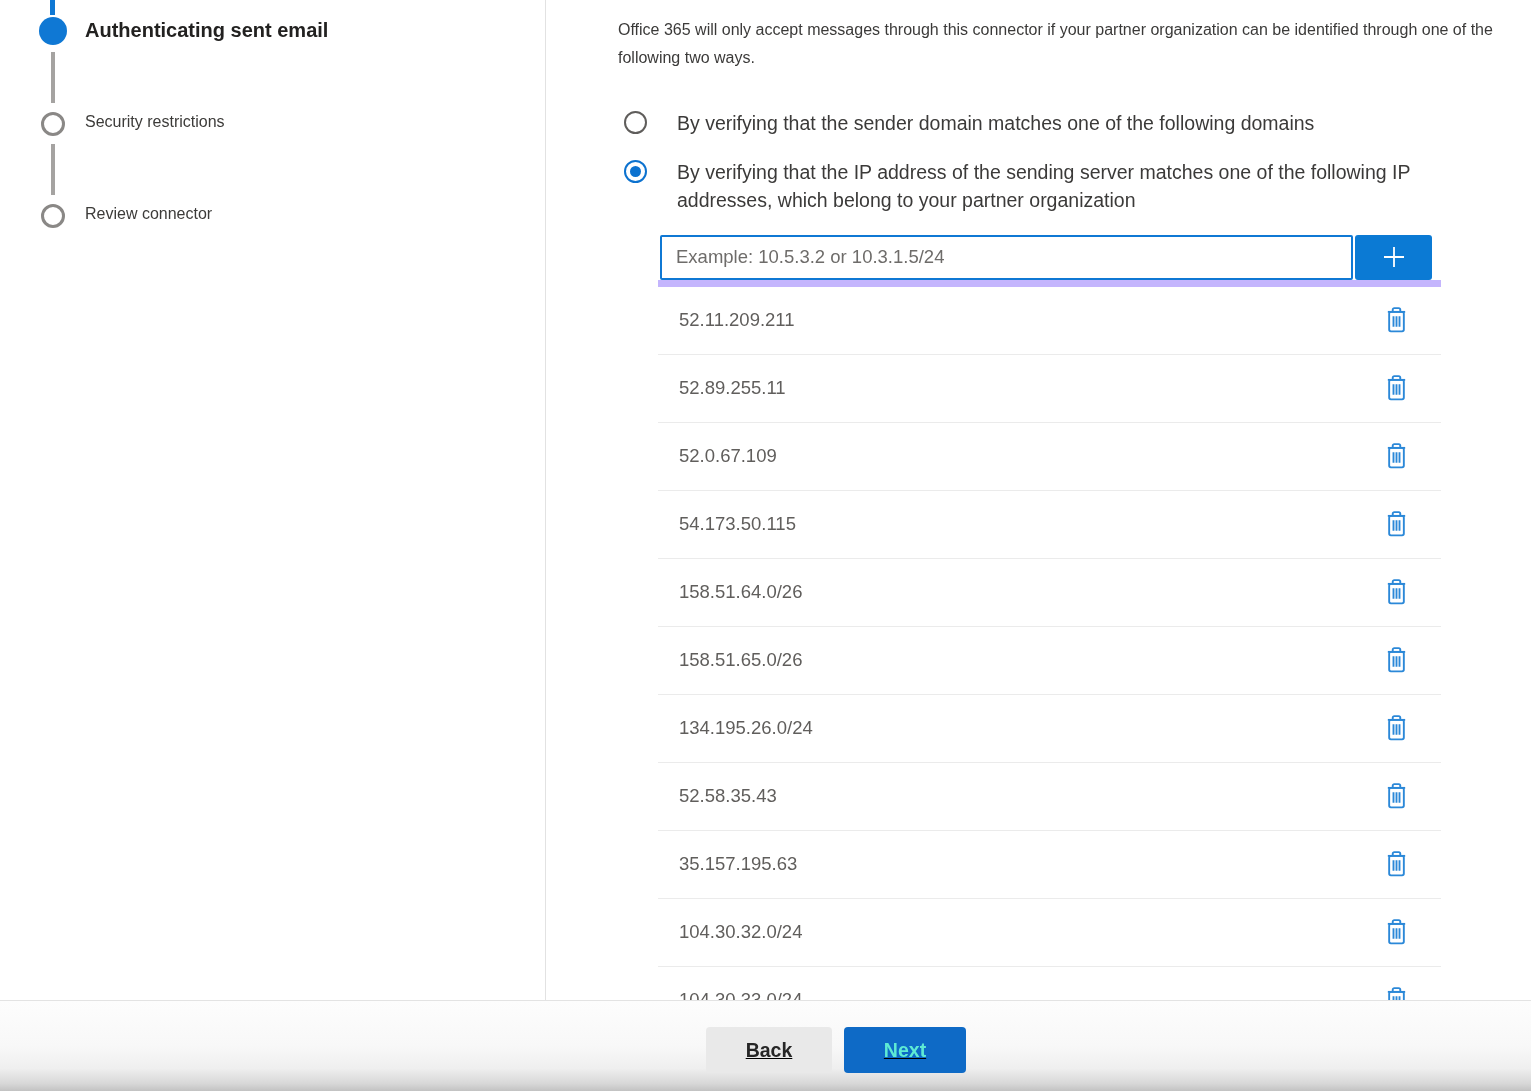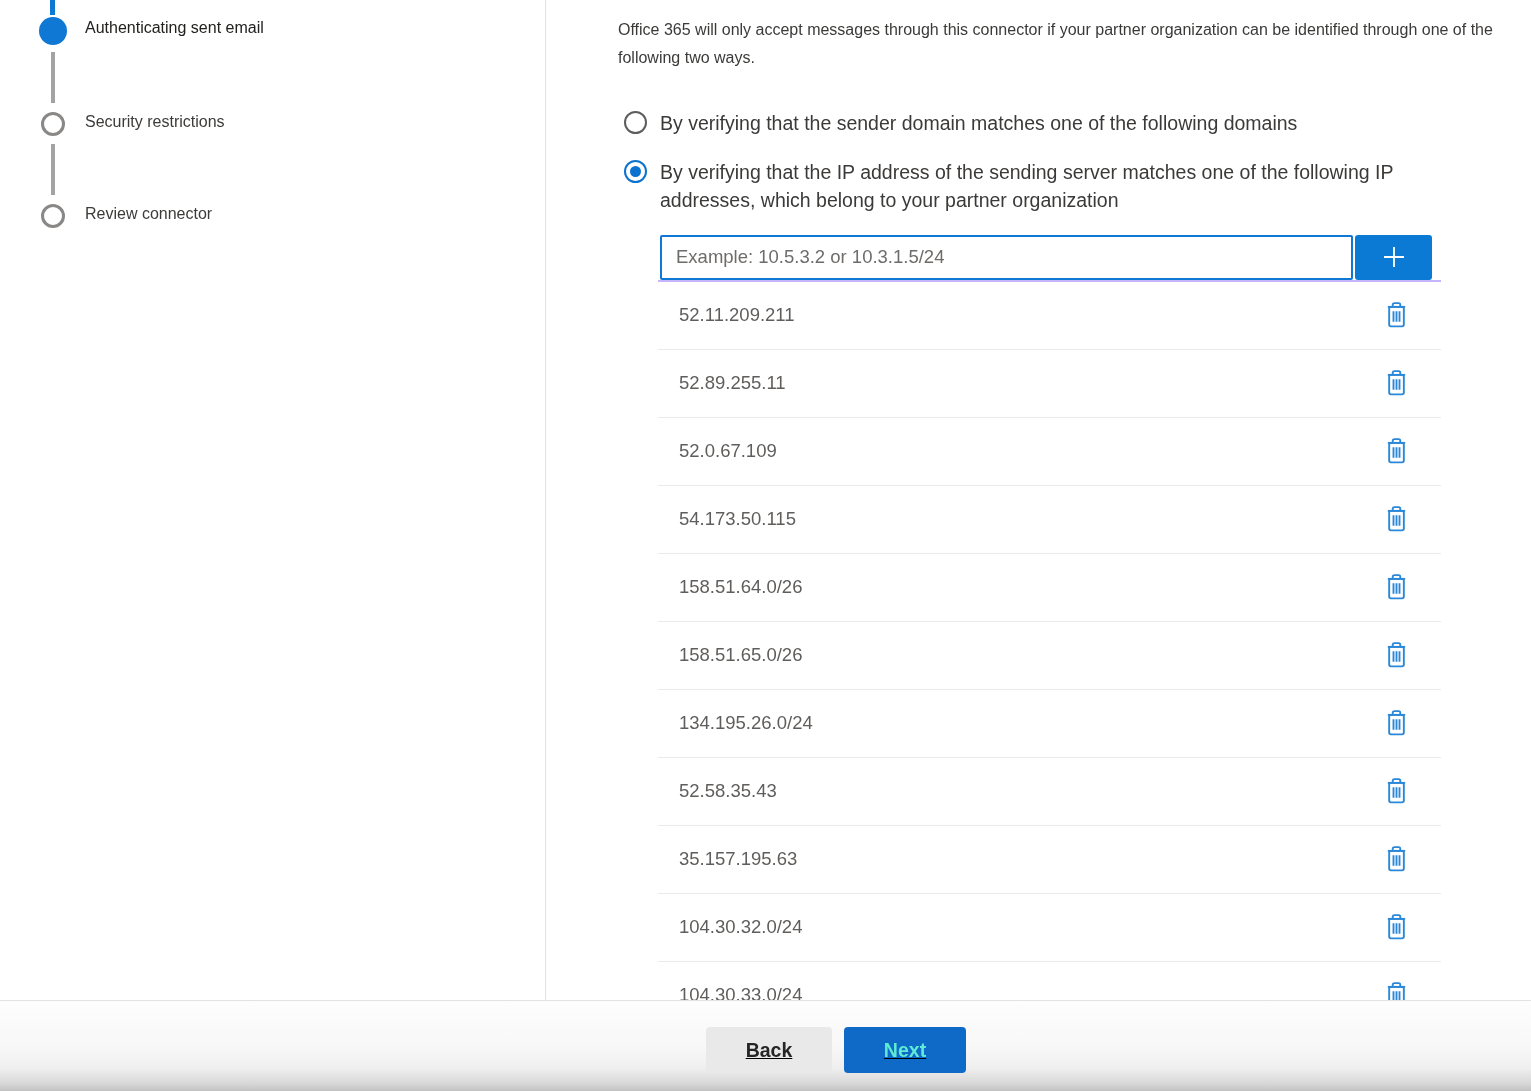--- a/index.html
+++ b/index.html
@@ -14,48 +14,48 @@
   .dot-active{ position:absolute; left:39px; top:17px; width:28px; height:28px;
     border-radius:50%; background:#0f78d4; }
   .rail-line{ position:absolute; left:51px; width:4px; height:51px; background:#a5a3a1; }
   .rail-line.l1{ top:52px; }
   .rail-line.l2{ top:144px; }
   .dot-empty{ position:absolute; left:41px; width:24px; height:24px; border-radius:50%;
     border:3px solid #8a8886; background:#fff; }
   .dot-empty.d2{ top:112px; }
   .dot-empty.d3{ top:204px; }
   .step-label{ position:absolute; left:85px; color:#3c3b39; font-size:16px; white-space:nowrap; }
-  .step-label.active{ top:19px; font-size:16px; font-weight:normal; color:#222120; }
+  .step-label.active{ top:19px; font-size:20px; font-weight:bold; color:#222120; }
   .step-label.s2{ top:113px; }
   .step-label.s3{ top:205px; }
 
   
   .content{ position:absolute; left:547px; top:0; width:984px; height:1000px;
     overflow:hidden; padding:16px 0 0 71px; }
   .intro{ color:#3b3a39; font-size:16px; line-height:28px; max-width:910px; }
 
   .options{ margin-top:37px; }
   .option{ display:flex; align-items:flex-start; margin-bottom:20px; }
   .radio{ flex:0 0 auto; width:23px; height:23px; border-radius:50%;
     border:2px solid #5f5d5b; margin:2px 0 0 6px; position:relative; background:#fff; }
   .option.selected .radio{ border-color:#0c72cf; }
   .option.selected .radio::after{ content:""; position:absolute; left:50%; top:50%;
     width:11px; height:11px; margin:-5.5px 0 0 -5.5px; border-radius:50%; background:#0c72cf; }
-  .option-label{ margin-left:13px; color:#3b3a39; font-size:19.5px; line-height:28.5px; max-width:822px; }
+  .option-label{ margin-left:30px; color:#3b3a39; font-size:19.5px; line-height:28.5px; max-width:822px; }
 
   .ip-input-row{ margin:7px 0 0 42px; width:772px; display:flex; }
   .ip-input{ flex:1 1 auto; height:45px; border:2px solid #0f78d4; border-radius:2px;
     padding:0 14px; font-size:18.5px; color:#7f1d1d; outline:none;
     font-family:"Liberation Sans","DejaVu Sans",sans-serif; }
   .ip-input::placeholder{ color:#6e6c6a; opacity:1; }
   .add-btn{ flex:0 0 auto; width:77px; height:45px; margin-left:2px; border:none;
     background:#0b7ad4; border-radius:3px; cursor:pointer; display:flex;
     align-items:center; justify-content:center; }
 
-  .ip-list{ margin-left:40px; width:783px; border-top:2px solid #c4b5fd; }
+  .ip-list{ margin-left:40px; width:783px; border-top:7px solid #c4b5fd; }
   .ip-row{ height:68px; display:flex; align-items:center;
     padding:0 30px 0 21px; border-bottom:1px solid #ebebeb; }
   .ip-text{ flex:1 1 auto; color:#605e5c; font-size:18.5px; }
   .trash-btn{ flex:0 0 auto; width:30px; height:32px; background:transparent; border:none;
     cursor:pointer; display:flex; align-items:center; justify-content:center; padding:0; }
 
   
   .footer{ position:absolute; left:0; top:1000px; width:1531px; height:91px;
     border-top:1px solid #e3e3e3;
     background:linear-gradient(180deg,#fdfdfd 0%,#f8f8f8 50%,#efefef 75%,#d7d7d7 92%,#c2c2c2 100%); }

